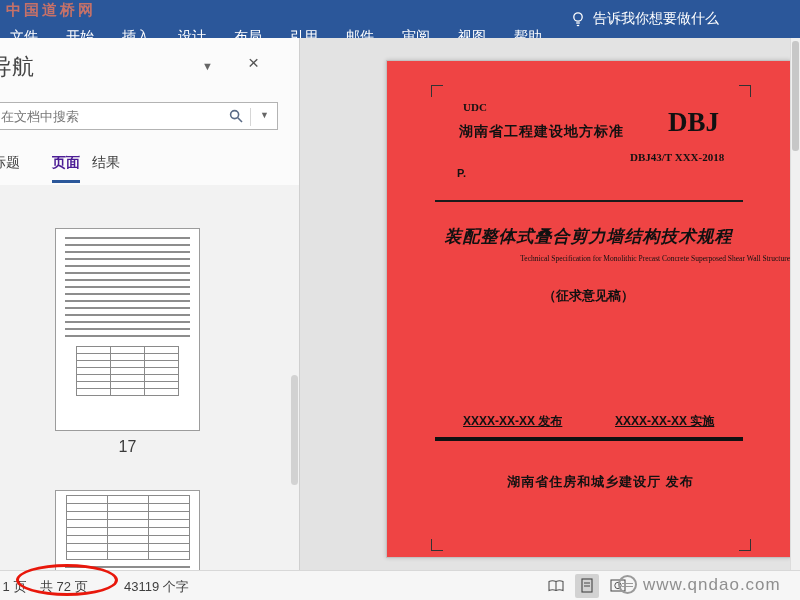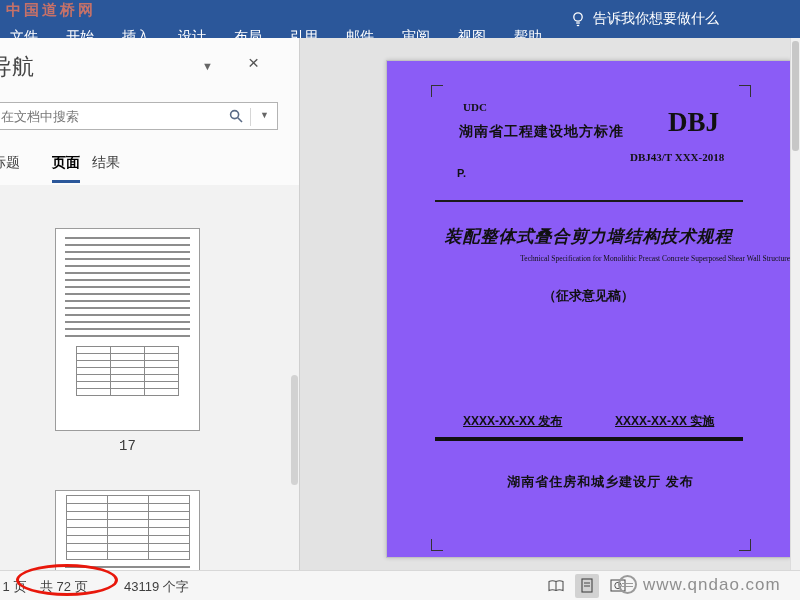--- a/index.html
+++ b/index.html
@@ -27,39 +27,39 @@
   .search input { position:absolute; left:10px; top:4px; width:212px; height:18px; border:none; outline:none; font-size:13px; background:transparent; color:#333; font-family:"Liberation Sans",sans-serif; }
   .search input::placeholder { color:#777; }
   .mag { position:absolute; right:34px; top:6px; cursor:pointer; }
   .search .sep { position:absolute; right:26px; top:5px; width:1px; height:18px; background:#d6d6d6; }
   .sdd { position:absolute; right:8px; top:7px; font-size:9px; color:#666; cursor:pointer; }
   .nav-tabs { position:absolute; top:112px; left:0; width:100%; height:32px; font-size:14px; }
   .ntab { position:absolute; top:4px; padding-bottom:8px; color:#3c3c3c; cursor:pointer; }
   .ntab.t0 { left:-8px; }
   .ntab.t1 { left:52px; }
   .ntab.t2 { left:92px; }
-  .ntab.active { color:#000000; font-weight:bold; border-bottom:3px solid #2b579a; }
+  .ntab.active { color:#4c1d95; font-weight:bold; border-bottom:3px solid #2b579a; }
 
   .thumbs { position:absolute; top:147px; left:0; width:300px; height:385px; background:#f2f2f2; overflow:hidden; }
   .thumb { position:absolute; left:55px; width:145px; background:#fff; border:1px solid #9c9c9c; overflow:hidden; cursor:pointer; }
   .thumb.one { top:43px; height:203px; }
   .thumb.two { top:305px; height:160px; }
   .tlines { margin:8px 9px 4px 9px; background:repeating-linear-gradient(to bottom,#8d8d8d 0px,#8d8d8d 2px,transparent 2px,transparent 7px); }
   .tlines.l1 { height:105px; }
   .tlines.l2 { height:30px; margin-top:6px; }
   .mini-table { border-collapse:collapse; margin:4px auto 0 auto; }
   .mini-table td { border:1px solid #8a8a8a; }
   .mt1 td { width:34px; height:7px; }
   .mt2 td { width:41px; height:8px; }
-  .thumb-label { position:absolute; left:55px; top:253px; width:145px; text-align:center; font-size:14px; color:#3a3a3a;font-family:Liberation Mono, monospace; }
+  .thumb-label { position:absolute; left:55px; top:253px; width:145px; text-align:center; font-size:16px; color:#3a3a3a; }
   .nav-scroll { position:absolute; right:2px; top:190px; width:7px; height:110px; background:#d2d2d2; border-radius:4px; cursor:pointer; }
 
   
   .doc-area { position:relative; flex:1; background:#e3e3e3; overflow:hidden; }
-  .page { position:absolute; left:86px; top:22px; width:405px; height:498px; background:#8b5cf6; border:1px solid #c2c2c2; box-shadow:0 0 4px rgba(0,0,0,0.18); }
+  .page { position:absolute; left:86px; top:22px; width:405px; height:498px; background:#ef4444; border:1px solid #c2c2c2; box-shadow:0 0 4px rgba(0,0,0,0.18); }
   .mark { position:absolute; width:12px; height:12px; }
   .mark.tl { left:44px; top:24px;  border-left:1.5px solid #333; border-top:1.5px solid #333; }
   .mark.tr { left:352px; top:24px; border-right:1.5px solid #333; border-top:1.5px solid #333; }
   .mark.bl { left:44px; top:478px; border-left:1.5px solid #333; border-bottom:1.5px solid #333; }
   .mark.br { left:352px; top:478px; border-right:1.5px solid #333; border-bottom:1.5px solid #333; }
   .page .txt { position:absolute; white-space:nowrap; color:#111; }
   .udc { left:76px; top:40px; font-family:"Liberation Serif",serif; font-weight:bold; font-size:11px; }
   .std-type { left:72px; top:62px; font-size:14px; font-weight:bold; letter-spacing:1px; }
   .dbj { left:281px; top:46px; font-family:"Liberation Serif",serif; font-weight:bold; font-size:27px; }
   .std-num { left:243px; top:90px; font-family:"Liberation Serif",serif; font-weight:bold; font-size:11px; }

